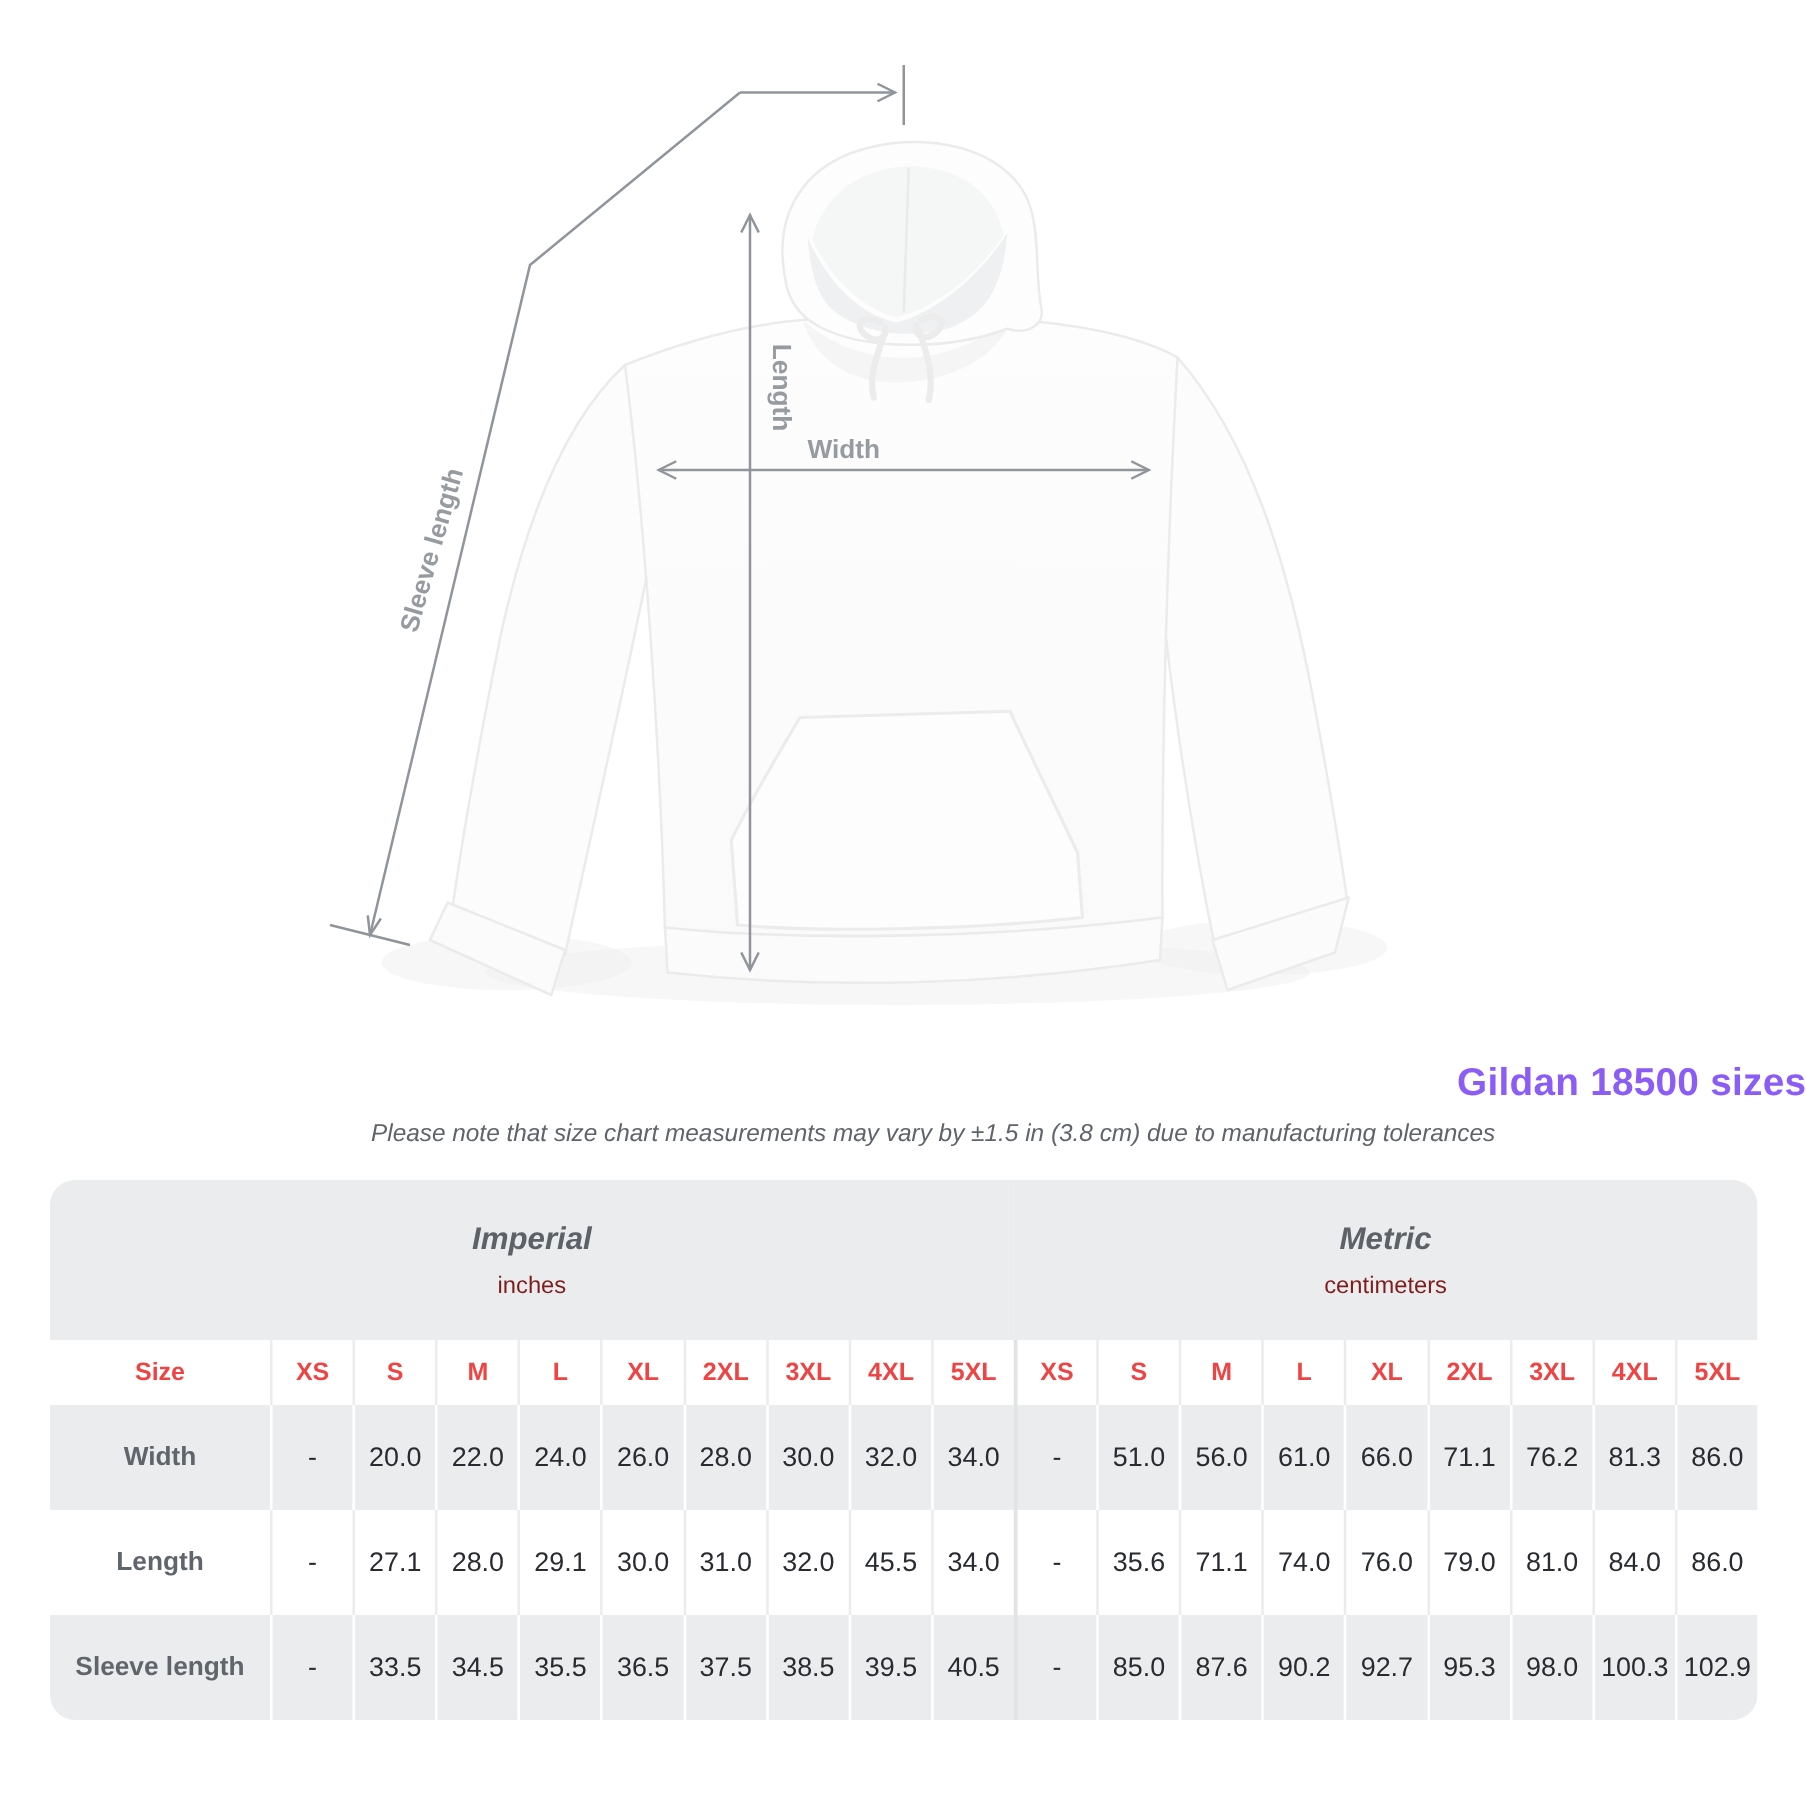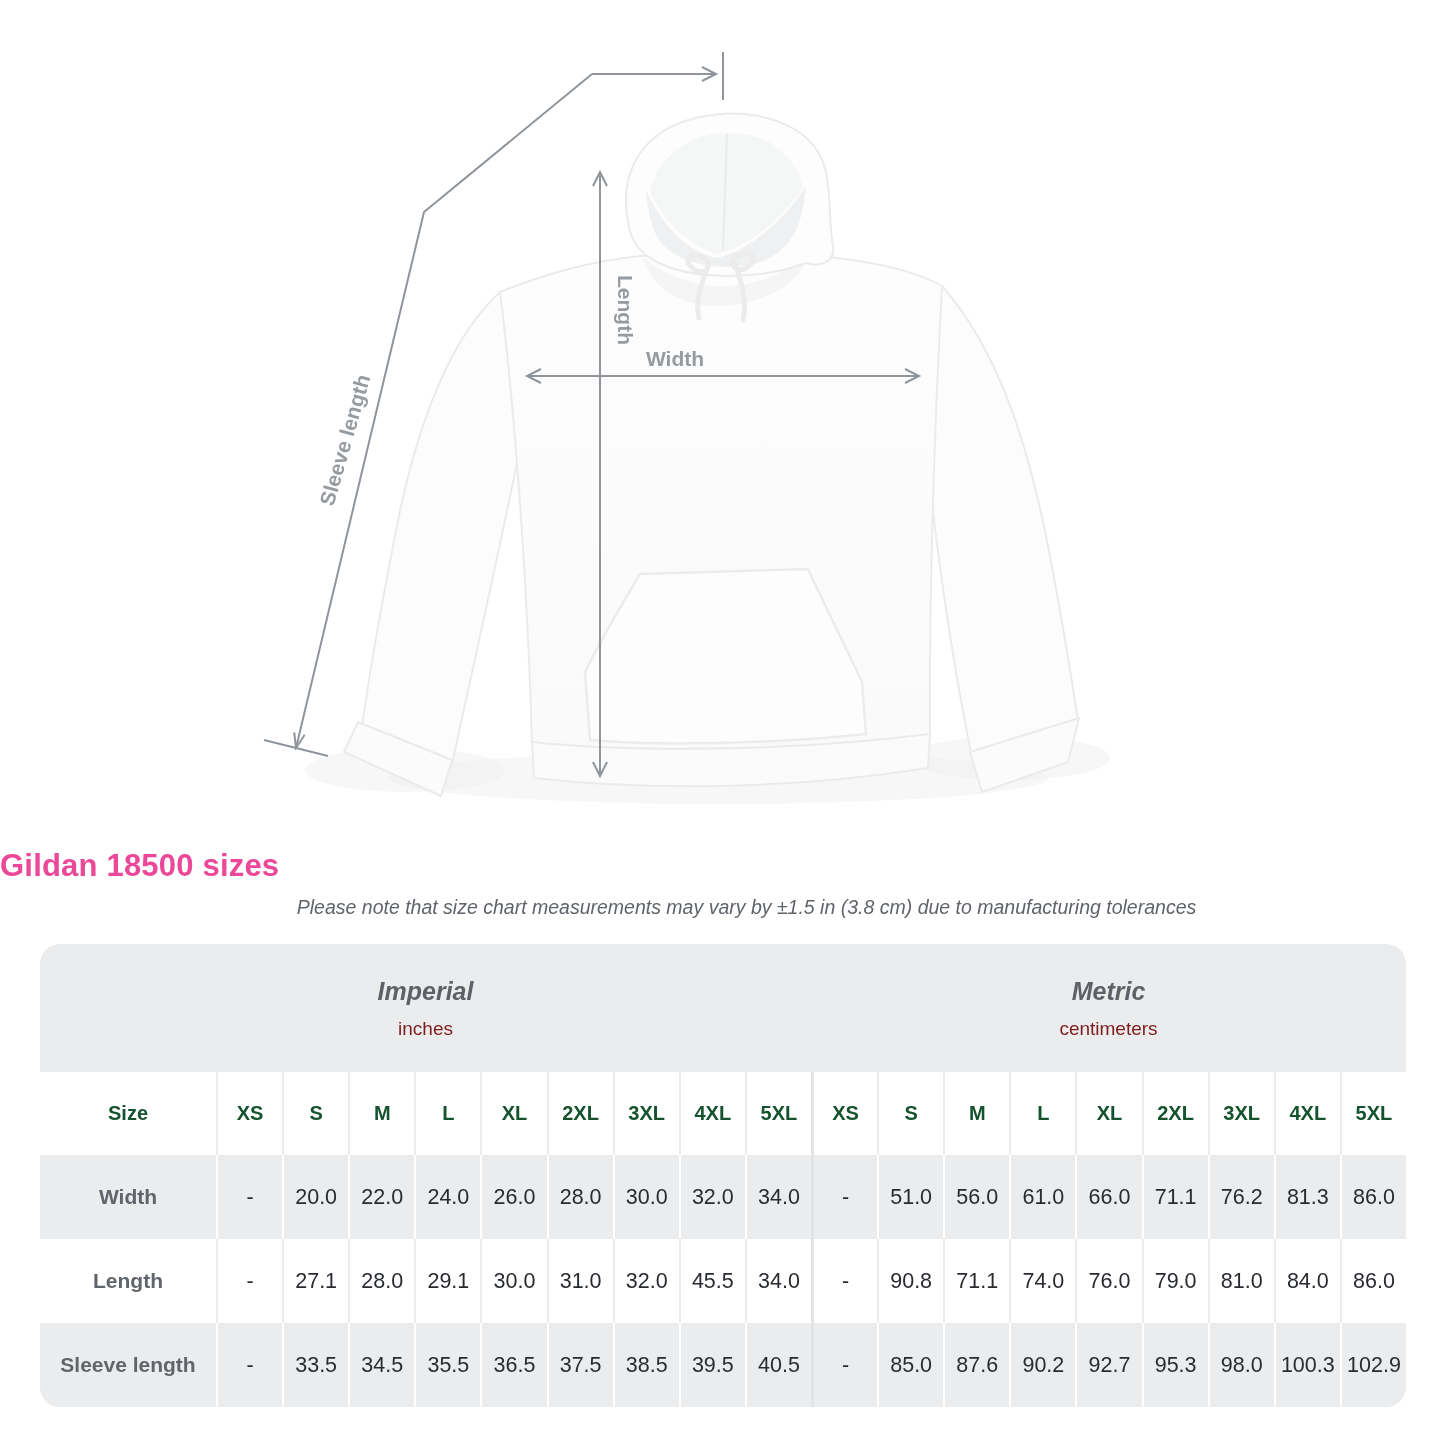--- a/index.html
+++ b/index.html
@@ -4,21 +4,21 @@
 <style>
   html,body{margin:0;padding:0;background:#ffffff;}
   body{
     width:1445px;height:1445px;position:relative;overflow:hidden;
     font-family:"Liberation Sans", sans-serif;
     -webkit-font-smoothing:antialiased;
   }
   .figure{position:absolute;top:0;left:0;width:1445px;height:820px;}
   .page-title{
     position:absolute;top:848px;left:0;width:100%;
-    text-align:left;font-size:31px;font-weight:bold;color:#ec4899;letter-spacing:.2px;
+    text-align:right;font-size:31px;font-weight:bold;color:#8b5cf6;letter-spacing:.2px;
   }
   .subtitle{
     position:absolute;top:896px;left:0;width:100%;
     text-align:center;font-style:italic;font-size:19.5px;color:#5f646a;margin-left:24px;
   }
   .table-wrap{
     position:absolute;top:944px;left:40px;width:1366px;
     border-radius:20px;overflow:hidden;background:#ffffff;
   }
   .grid{
@@ -27,21 +27,21 @@
   }
   .band-cell{
     height:128px;background:#ebeced;
     display:flex;flex-direction:column;align-items:center;justify-content:center;
   }
   .span10{grid-column:span 10;text-align:right;}
   .span9{grid-column:span 9;}
   .band-title{font-size:25px;font-weight:bold;font-style:italic;color:#5d6268;}
   .band-unit{font-size:19px;color:#7f1d1d;margin-top:12px;}
   .cell{display:flex;align-items:center;justify-content:center;white-space:nowrap;}
-  .hdr{height:83px;font-size:20px;font-weight:bold;color:#14532d;background:#ffffff;}
+  .hdr{height:52px;font-size:20px;font-weight:bold;color:#ef4444;background:#ffffff;}
   .lbl{height:84px;font-size:21px;font-weight:bold;color:#60656b;}
   .val{height:84px;font-size:21.5px;color:#282b2f;}
   .g{background:#ebeced;}
   .w{background:#ffffff;}
   .sep-w{border-left:2px solid #ececec;}
   .sep-g{border-left:2px solid #ffffff;}
   .sec{border-left:3px solid #e2e3e4;}
   svg text{font-family:"Liberation Sans", sans-serif;}
   .measure-label{font-size:21px;font-weight:bold;fill:#969ba0;}
 </style>
@@ -179,21 +179,21 @@
       <div class="cell val w sep-w">-</div>
       <div class="cell val w sep-w">27.1</div>
       <div class="cell val w sep-w">28.0</div>
       <div class="cell val w sep-w">29.1</div>
       <div class="cell val w sep-w">30.0</div>
       <div class="cell val w sep-w">31.0</div>
       <div class="cell val w sep-w">32.0</div>
       <div class="cell val w sep-w">45.5</div>
       <div class="cell val w sep-w">34.0</div>
       <div class="cell val w sec">-</div>
-      <div class="cell val w sep-w">90.8</div>
+      <div class="cell val w sep-w">35.6</div>
       <div class="cell val w sep-w">71.1</div>
       <div class="cell val w sep-w">74.0</div>
       <div class="cell val w sep-w">76.0</div>
       <div class="cell val w sep-w">79.0</div>
       <div class="cell val w sep-w">81.0</div>
       <div class="cell val w sep-w">84.0</div>
       <div class="cell val w sep-w">86.0</div>
       <div class="cell lbl g">Sleeve length</div>
       <div class="cell val g sep-g">-</div>
       <div class="cell val g sep-g">33.5</div>

